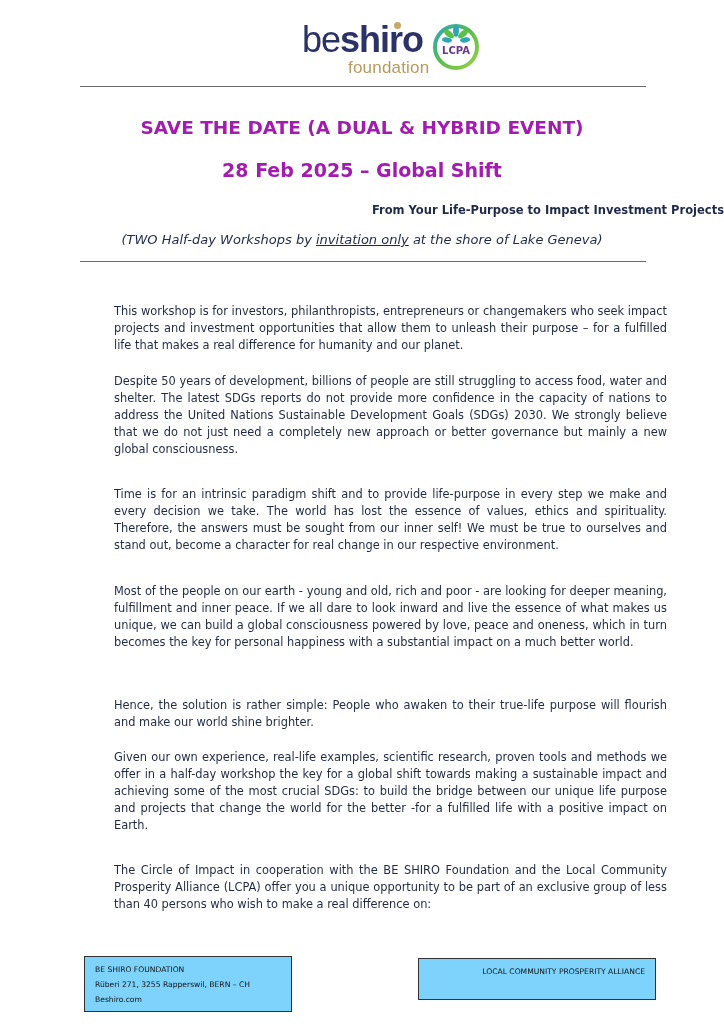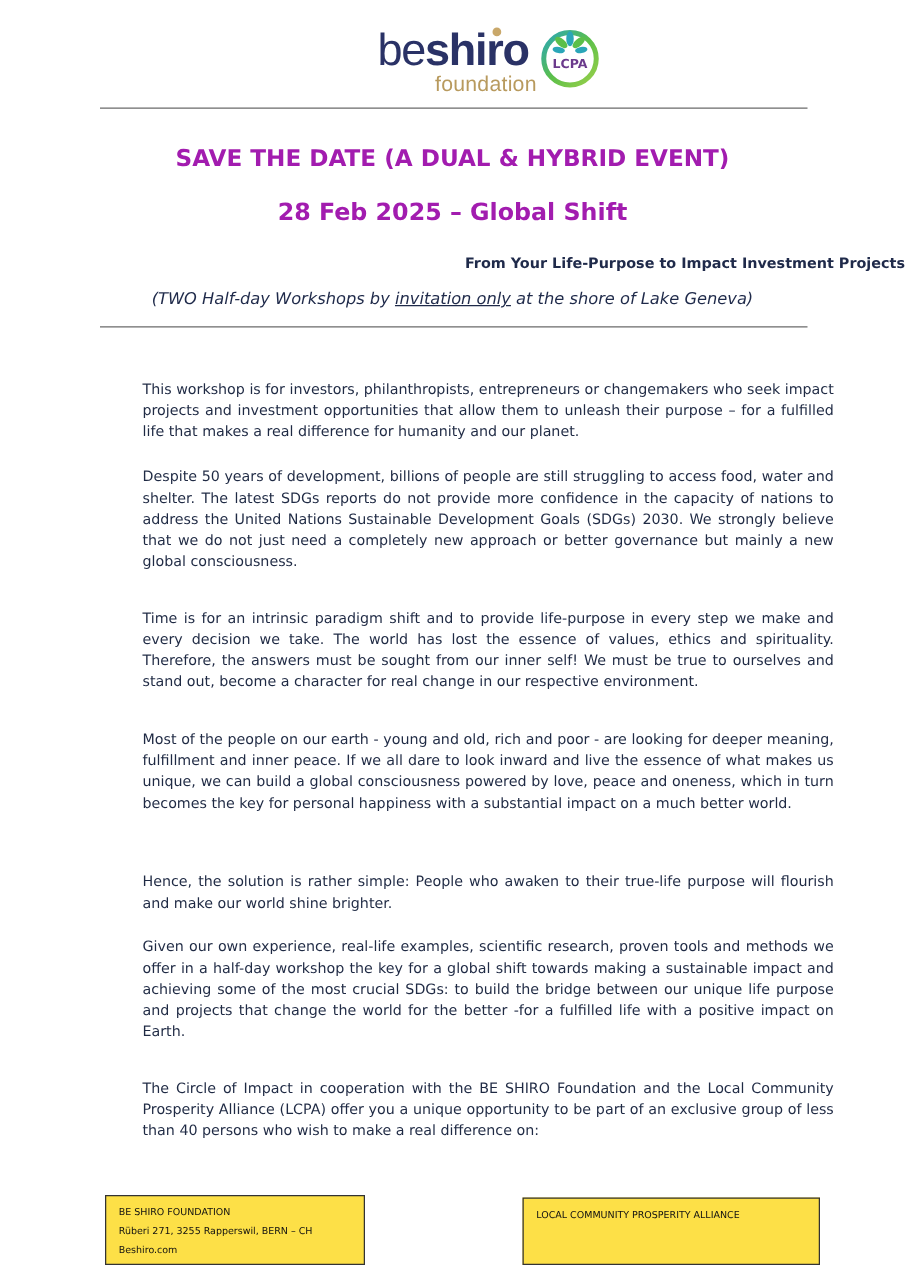--- a/index.html
+++ b/index.html
@@ -54,26 +54,26 @@
     }
     .p1 { top: 291px; }
     .p2 { top: 361px; }
     .p3 { top: 474px; }
     .p4 { top: 571px; }
     .p5 { top: 685px; }
     .p6 { top: 737px; }
     .p7 { top: 850px; }
 
     .footer-box {
-      position: absolute; border: 1px solid #333; background: #fde047;
+      position: absolute; border: 1px solid #333; background: #7dd3fc;
       font-family: "DejaVu Sans", sans-serif; font-size: 7.6px; line-height: 15px; color: #111;
       padding: 5px 10px; box-sizing: border-box;
     }
     .footer-box.left { left: 84px; top: 956px; width: 208px; height: 56px; }
-    .footer-box.right { left: 418px; top: 958px; width: 238px; height: 54px; }
+    .footer-box.right { left: 418px; top: 958px; width: 238px; height: 42px; text-align: right; }
     .footer-box div { white-space: nowrap; }
   </style>
 </head>
 <body>
 
 <div class="logo-area">
   <div class="beshiro-logo">
     <div class="beshiro-word"><span class="beshiro-be">be</span><span class="beshiro-shiro">shiro</span></div>
     <div class="beshiro-dot"></div>
     <div class="beshiro-foundation">foundation</div>

